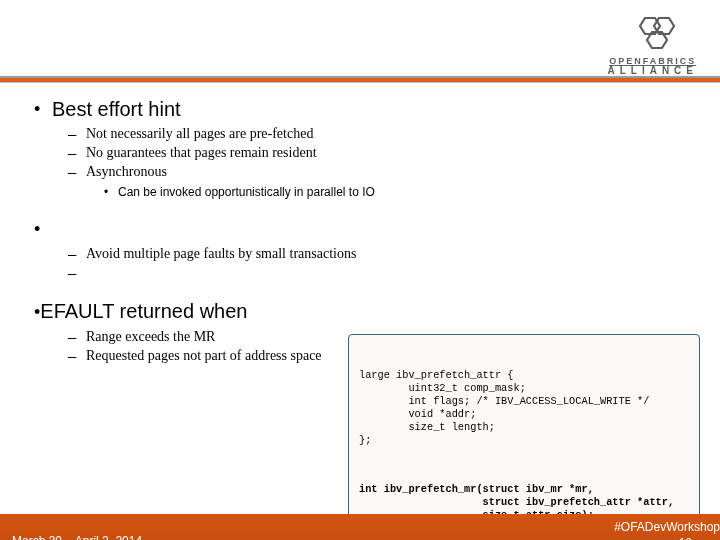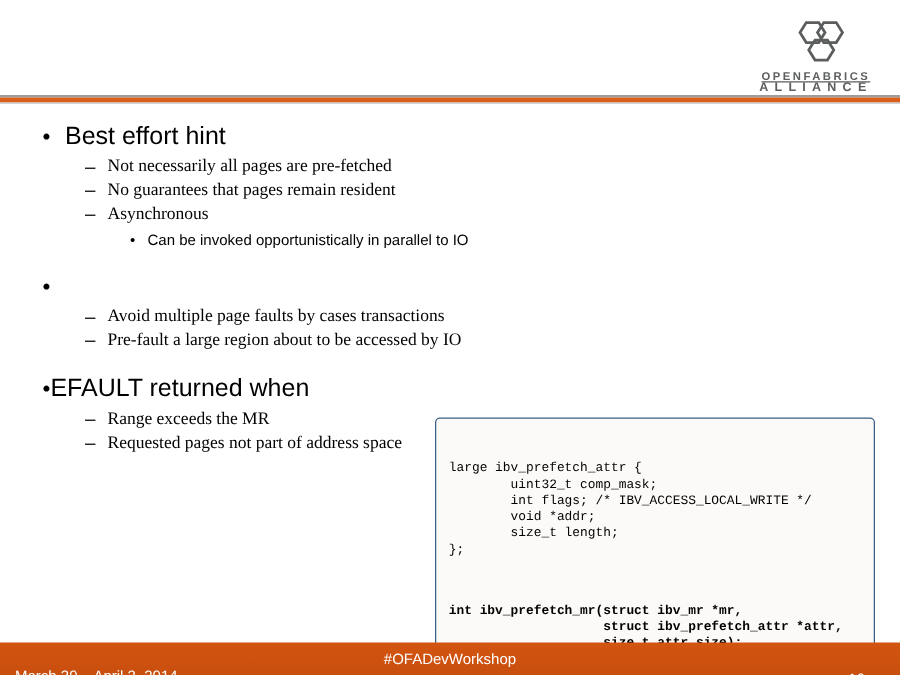--- a/index.html
+++ b/index.html
@@ -32,21 +32,21 @@
 
   .row3 { display: flex; align-items: flex-start; }
   .row3 .col-l { width: 300px; }
 
   .codebox { position: absolute; top: 334px; left: 348px; width: 352px; background: #fbfaf8; border: 1px solid #3a5f86; border-radius: 4px; padding: 8px 10px 6px 10px; font-family: "Courier New", monospace; font-size: 10.3px; line-height: 13px; color: #000; white-space: pre; }
   .codebox .blk { margin-bottom: 10px; }
   .codebox .blk:last-child { margin-bottom: 0; font-weight: bold; }
 
   .footer { position: absolute; bottom: 0; left: 0; width: 720px; height: 26px; background: linear-gradient(#d35410, #c94f0f); color: #fff; display: flex; align-items: center; font-size: 12px; }
   .footer .f-left { position: absolute; left: 12px; margin-top: 28px; }
-  .footer .f-center { position: absolute; left: 0; width: 100%; text-align: center; }
+  .footer .f-center { position: absolute; left: 0; width: 100%; text-align: right; }
   .footer .f-right { position: absolute; right: 28px; margin-top: 32px; }
 </style>
 </head>
 <body>
 
 <div class="slide">
 
 
   <div class="logo">
     <svg width="56" height="40" viewBox="0 0 56 40">
@@ -104,27 +104,26 @@
       </li>
 
       <li>
         <div class="b">
             <span class="dot1">•</span>
           </div>
         <ul class="lvl2">
           <li>
               <div class="b">
                 <span class="dash">–</span>
-                <span class="t2">Avoid multiple page faults by cases transactions</span>
+                <span class="t2">Avoid multiple page faults by small transactions</span>
               </div>
             </li>
           <li>
               <div class="b">
                 <span class="dash">–</span>
-                <span class="t2">Pre-fault a large region about to be accessed by IO</span>
               </div>
             </li>
         </ul>
       </li>
 
       <li>
         <div class="row3">
           <div class="col-l">
             <div class="b"><span class="dot1">•</span><span class="t1">EFAULT returned when</span></div>
             <ul class="lvl2">

